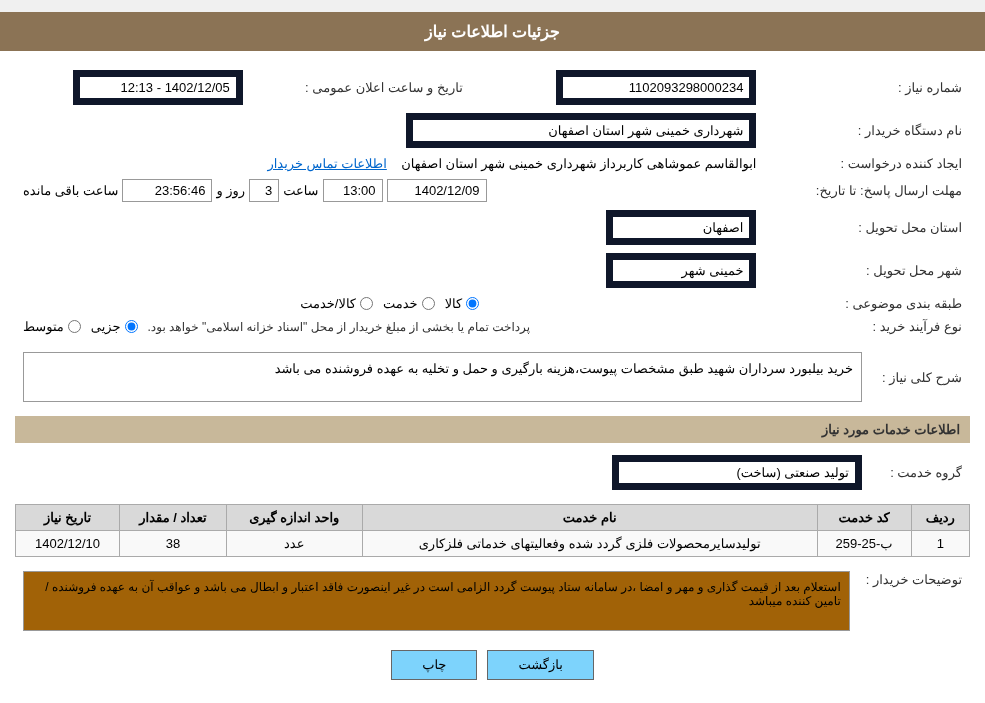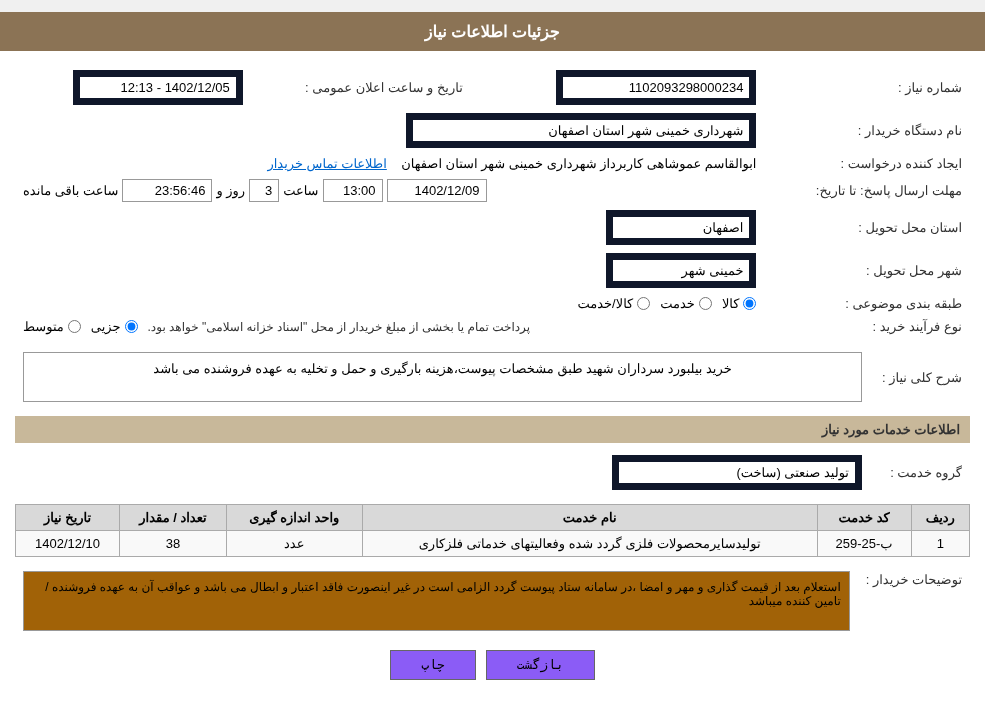--- a/index.html
+++ b/index.html
@@ -61,29 +61,29 @@
       font-weight: bold;
       padding: 6px 10px;
       margin: 10px 0 8px 0;
       text-align: right;
     }
     .description-box {
       border: 1px solid #999;
       background: #fff;
       padding: 8px;
       min-height: 50px;
-      text-align: center;
+      text-align: right;
       width: 100%;
     }
     .radio-group {
       display: flex;
       align-items: center;
       gap: 10px;
       flex-direction: row-reverse;
-      justify-content: flex-end;
+      justify-content: center;
     }
     .radio-item {
       display: flex;
       align-items: center;
       gap: 4px;
     }
     .radio-item input[type=radio] {
       margin: 0;
     }
     .purchase-type-note {
@@ -132,23 +132,23 @@
     .buttons-row {
       display: flex;
       justify-content: center;
       gap: 10px;
       margin-top: 15px;
       margin-bottom: 15px;
     }
     .btn {
       padding: 6px 30px;
       border: 1px solid #666;
-      background: #8b5cf6;
+      background: #7dd3fc;
       cursor: pointer;
-      font-family: Liberation Mono, monospace;
+      font-family: Liberation Serif, serif;
       font-size: 13px;
     }
     .row-highlight {
       background: #f9f9f9;
     }
     .small-input {
       border: 1px solid #999;
       padding: 3px 6px;
       min-height: 22px;
       background: #fff;

